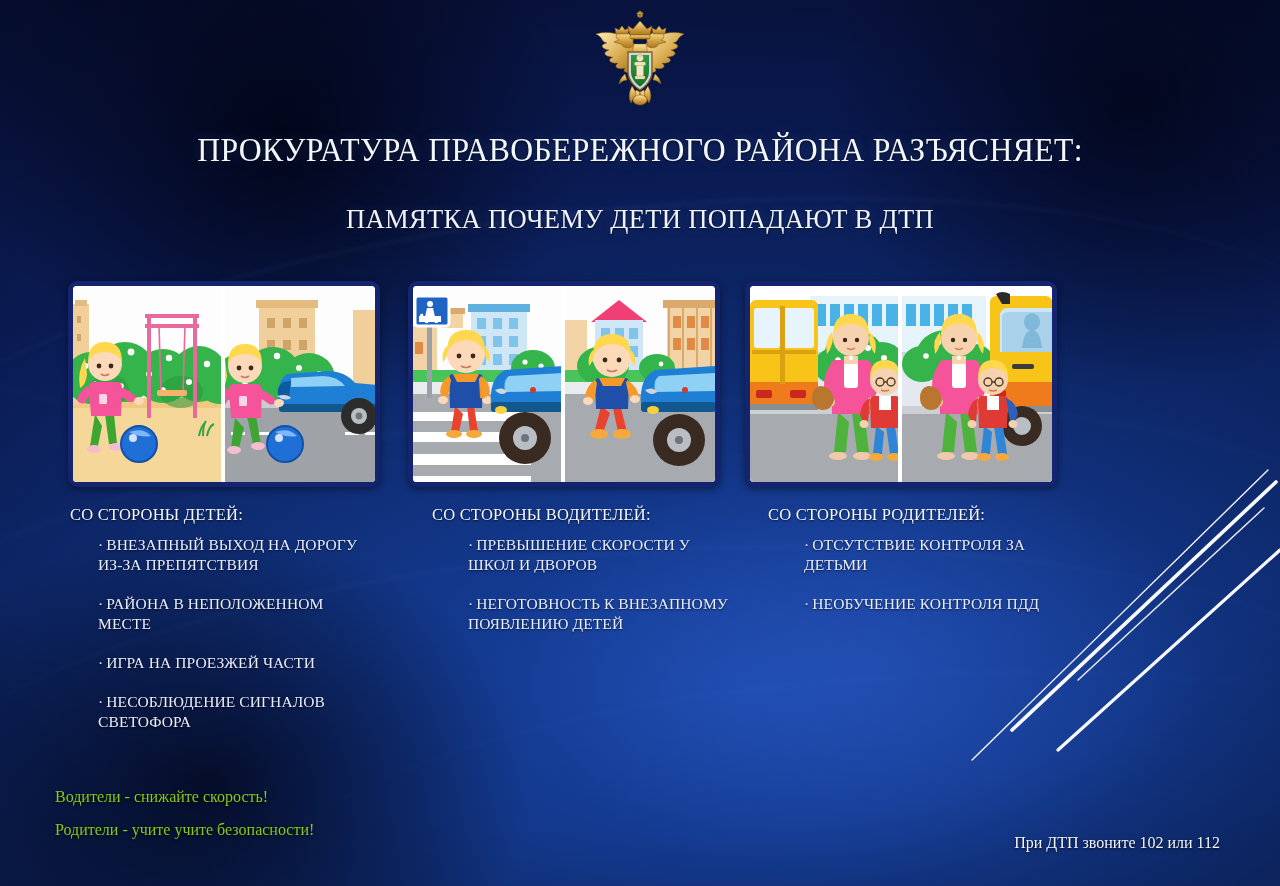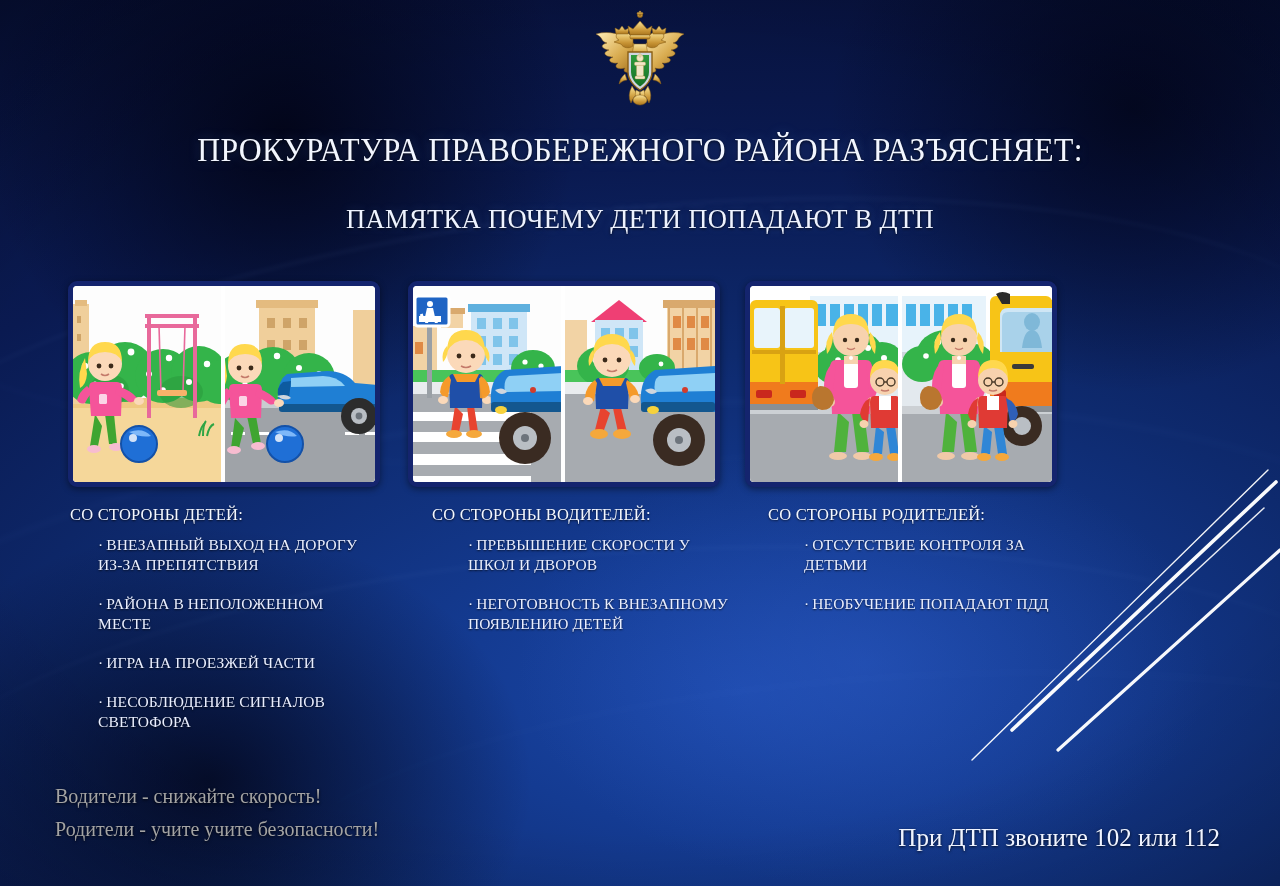--- a/index.html
+++ b/index.html
@@ -141,31 +141,31 @@
     margin-bottom:19px;
     color:#e9eeff;
     text-shadow:0 1px 2px rgba(0,0,0,.7);
     margin-left:36px;
   }
   .col-item .dot{ margin-right:3px; }
 
   
   .slogans{
     position:absolute; left:55px; bottom:40px;
-    color:#a3a3a3;
+    color:#84cc16;
     font-family:"Liberation Serif", serif;
-    font-size:20px;
+    font-size:16px;
     line-height:33px;
     text-shadow:0 1px 3px rgba(0,0,0,.8);
   }
   .phone-line{
     position:absolute; right:60px; bottom:34px;
     color:#f0f4ff;
     font-family:"Liberation Serif", serif;
-    font-size:25px;
+    font-size:16px;
     text-shadow:0 1px 3px rgba(0,0,0,.8);
   }
 </style>
 </head>
 <body>
 
 <div class="bg-root">
   <div class="bg-base"></div>
   <div class="bg-dark-tl"></div>
   <div class="bg-dark-tr"></div>
@@ -804,21 +804,21 @@
 
 <div class="col c2">
   <div class="col-head">СО СТОРОНЫ ВОДИТЕЛЕЙ:</div>
   <div class="col-item"><span class="dot">·</span><span>ПРЕВЫШЕНИЕ СКОРОСТИ У ШКОЛ И ДВОРОВ</span></div>
   <div class="col-item"><span class="dot">·</span><span>НЕГОТОВНОСТЬ К ВНЕЗАПНОМУ ПОЯВЛЕНИЮ ДЕТЕЙ</span></div>
 </div>
 
 <div class="col c3">
   <div class="col-head">СО СТОРОНЫ РОДИТЕЛЕЙ:</div>
   <div class="col-item"><span class="dot">·</span><span>ОТСУТСТВИЕ КОНТРОЛЯ ЗА ДЕТЬМИ</span></div>
-  <div class="col-item"><span class="dot">·</span><span>НЕОБУЧЕНИЕ ПОПАДАЮТ ПДД</span></div>
+  <div class="col-item"><span class="dot">·</span><span>НЕОБУЧЕНИЕ КОНТРОЛЯ ПДД</span></div>
 </div>
 
 <div class="slogans">
   <div>Водители - снижайте скорость!</div>
   <div>Родители - учите учите безопасности!</div>
 </div>
 
 <div class="phone-line">При ДТП звоните 102 или 112</div>
 
 </body></html>

